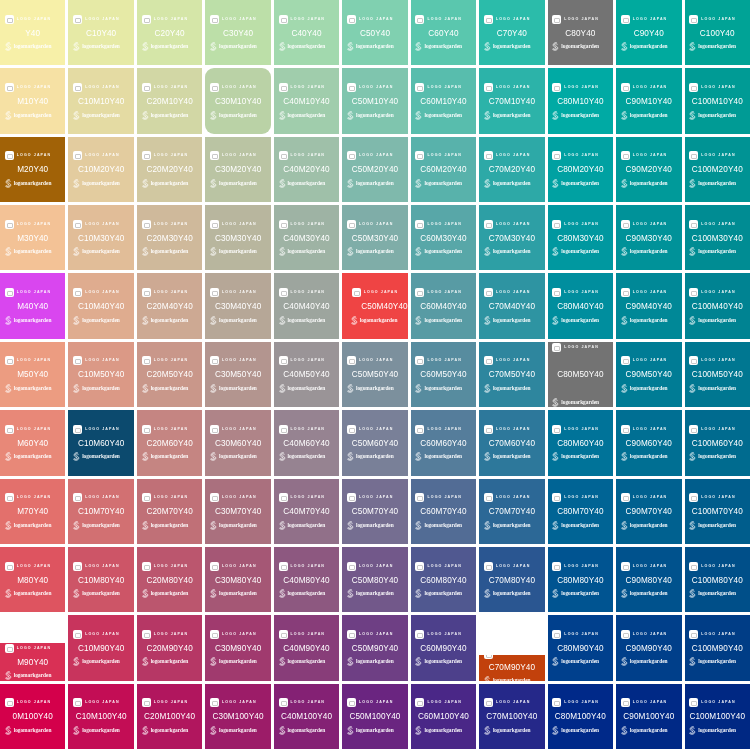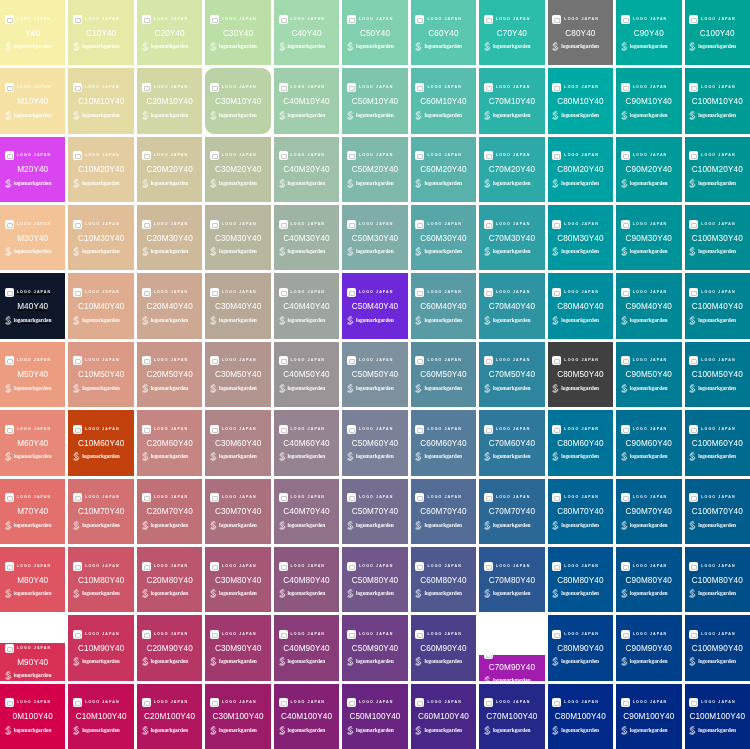--- a/index.html
+++ b/index.html
@@ -427,355 +427,355 @@
       <div class="code">C100M10Y40</div>
       <div class="brandbot">
         <span class="swirl">
           <svg viewBox="0 0 16 18" width="8" height="9" aria-hidden="true">
             <path d="M10.5 1.2c-3.6 0-6.2 2.1-6.2 4.8 0 2 1.5 3.3 3.6 4.2 1.9.8 2.9 1.4 2.9 2.4 0 1.1-1.2 1.9-2.9 1.9-1.5 0-2.7-.5-3.6-1.3l-.9 1.6c1.2 1 2.9 1.6 4.6 1.6 3.2 0 5.5-1.7 5.5-4.1 0-2-1.4-3.2-3.6-4.2C7.8 7.2 6.8 6.6 6.8 5.6c0-1 1-1.9 3-1.9 1 0 1.9.2 2.6.6" fill="none" stroke="currentColor" stroke-width="1.6" stroke-linecap="round"></path>
           </svg>
         </span>
         <span class="gardenmark">logomarkgarden</span>
       </div>
     </div>
+    <div class="cell light" style="background: #a16207;">
+      <div class="brandtop">
+        <span class="markbox"></span>
+        <span class="wordmark">LOGO JAPAN</span>
+      </div>
+      <div class="code">M20Y40</div>
+      <div class="brandbot">
+        <span class="swirl">
+          <svg viewBox="0 0 16 18" width="8" height="9" aria-hidden="true">
+            <path d="M10.5 1.2c-3.6 0-6.2 2.1-6.2 4.8 0 2 1.5 3.3 3.6 4.2 1.9.8 2.9 1.4 2.9 2.4 0 1.1-1.2 1.9-2.9 1.9-1.5 0-2.7-.5-3.6-1.3l-.9 1.6c1.2 1 2.9 1.6 4.6 1.6 3.2 0 5.5-1.7 5.5-4.1 0-2-1.4-3.2-3.6-4.2C7.8 7.2 6.8 6.6 6.8 5.6c0-1 1-1.9 3-1.9 1 0 1.9.2 2.6.6" fill="none" stroke="currentColor" stroke-width="1.6" stroke-linecap="round"></path>
+          </svg>
+        </span>
+        <span class="gardenmark">logomarkgarden</span>
+      </div>
+    </div>
+    <div class="cell light" style="background: rgb(227, 204, 159);">
+      <div class="brandtop">
+        <span class="markbox"></span>
+        <span class="wordmark">LOGO JAPAN</span>
+      </div>
+      <div class="code">C10M20Y40</div>
+      <div class="brandbot">
+        <span class="swirl">
+          <svg viewBox="0 0 16 18" width="8" height="9" aria-hidden="true">
+            <path d="M10.5 1.2c-3.6 0-6.2 2.1-6.2 4.8 0 2 1.5 3.3 3.6 4.2 1.9.8 2.9 1.4 2.9 2.4 0 1.1-1.2 1.9-2.9 1.9-1.5 0-2.7-.5-3.6-1.3l-.9 1.6c1.2 1 2.9 1.6 4.6 1.6 3.2 0 5.5-1.7 5.5-4.1 0-2-1.4-3.2-3.6-4.2C7.8 7.2 6.8 6.6 6.8 5.6c0-1 1-1.9 3-1.9 1 0 1.9.2 2.6.6" fill="none" stroke="currentColor" stroke-width="1.6" stroke-linecap="round"></path>
+          </svg>
+        </span>
+        <span class="gardenmark">logomarkgarden</span>
+      </div>
+    </div>
+    <div class="cell light" style="background: rgb(209, 200, 161);">
+      <div class="brandtop">
+        <span class="markbox"></span>
+        <span class="wordmark">LOGO JAPAN</span>
+      </div>
+      <div class="code">C20M20Y40</div>
+      <div class="brandbot">
+        <span class="swirl">
+          <svg viewBox="0 0 16 18" width="8" height="9" aria-hidden="true">
+            <path d="M10.5 1.2c-3.6 0-6.2 2.1-6.2 4.8 0 2 1.5 3.3 3.6 4.2 1.9.8 2.9 1.4 2.9 2.4 0 1.1-1.2 1.9-2.9 1.9-1.5 0-2.7-.5-3.6-1.3l-.9 1.6c1.2 1 2.9 1.6 4.6 1.6 3.2 0 5.5-1.7 5.5-4.1 0-2-1.4-3.2-3.6-4.2C7.8 7.2 6.8 6.6 6.8 5.6c0-1 1-1.9 3-1.9 1 0 1.9.2 2.6.6" fill="none" stroke="currentColor" stroke-width="1.6" stroke-linecap="round"></path>
+          </svg>
+        </span>
+        <span class="gardenmark">logomarkgarden</span>
+      </div>
+    </div>
+    <div class="cell light" style="background: rgb(186, 196, 163);">
+      <div class="brandtop">
+        <span class="markbox"></span>
+        <span class="wordmark">LOGO JAPAN</span>
+      </div>
+      <div class="code">C30M20Y40</div>
+      <div class="brandbot">
+        <span class="swirl">
+          <svg viewBox="0 0 16 18" width="8" height="9" aria-hidden="true">
+            <path d="M10.5 1.2c-3.6 0-6.2 2.1-6.2 4.8 0 2 1.5 3.3 3.6 4.2 1.9.8 2.9 1.4 2.9 2.4 0 1.1-1.2 1.9-2.9 1.9-1.5 0-2.7-.5-3.6-1.3l-.9 1.6c1.2 1 2.9 1.6 4.6 1.6 3.2 0 5.5-1.7 5.5-4.1 0-2-1.4-3.2-3.6-4.2C7.8 7.2 6.8 6.6 6.8 5.6c0-1 1-1.9 3-1.9 1 0 1.9.2 2.6.6" fill="none" stroke="currentColor" stroke-width="1.6" stroke-linecap="round"></path>
+          </svg>
+        </span>
+        <span class="gardenmark">logomarkgarden</span>
+      </div>
+    </div>
+    <div class="cell light" style="background: rgb(159, 192, 169);">
+      <div class="brandtop">
+        <span class="markbox"></span>
+        <span class="wordmark">LOGO JAPAN</span>
+      </div>
+      <div class="code">C40M20Y40</div>
+      <div class="brandbot">
+        <span class="swirl">
+          <svg viewBox="0 0 16 18" width="8" height="9" aria-hidden="true">
+            <path d="M10.5 1.2c-3.6 0-6.2 2.1-6.2 4.8 0 2 1.5 3.3 3.6 4.2 1.9.8 2.9 1.4 2.9 2.4 0 1.1-1.2 1.9-2.9 1.9-1.5 0-2.7-.5-3.6-1.3l-.9 1.6c1.2 1 2.9 1.6 4.6 1.6 3.2 0 5.5-1.7 5.5-4.1 0-2-1.4-3.2-3.6-4.2C7.8 7.2 6.8 6.6 6.8 5.6c0-1 1-1.9 3-1.9 1 0 1.9.2 2.6.6" fill="none" stroke="currentColor" stroke-width="1.6" stroke-linecap="round"></path>
+          </svg>
+        </span>
+        <span class="gardenmark">logomarkgarden</span>
+      </div>
+    </div>
+    <div class="cell light" style="background: rgb(127, 185, 172);">
+      <div class="brandtop">
+        <span class="markbox"></span>
+        <span class="wordmark">LOGO JAPAN</span>
+      </div>
+      <div class="code">C50M20Y40</div>
+      <div class="brandbot">
+        <span class="swirl">
+          <svg viewBox="0 0 16 18" width="8" height="9" aria-hidden="true">
+            <path d="M10.5 1.2c-3.6 0-6.2 2.1-6.2 4.8 0 2 1.5 3.3 3.6 4.2 1.9.8 2.9 1.4 2.9 2.4 0 1.1-1.2 1.9-2.9 1.9-1.5 0-2.7-.5-3.6-1.3l-.9 1.6c1.2 1 2.9 1.6 4.6 1.6 3.2 0 5.5-1.7 5.5-4.1 0-2-1.4-3.2-3.6-4.2C7.8 7.2 6.8 6.6 6.8 5.6c0-1 1-1.9 3-1.9 1 0 1.9.2 2.6.6" fill="none" stroke="currentColor" stroke-width="1.6" stroke-linecap="round"></path>
+          </svg>
+        </span>
+        <span class="gardenmark">logomarkgarden</span>
+      </div>
+    </div>
+    <div class="cell light" style="background: rgb(88, 178, 171);">
+      <div class="brandtop">
+        <span class="markbox"></span>
+        <span class="wordmark">LOGO JAPAN</span>
+      </div>
+      <div class="code">C60M20Y40</div>
+      <div class="brandbot">
+        <span class="swirl">
+          <svg viewBox="0 0 16 18" width="8" height="9" aria-hidden="true">
+            <path d="M10.5 1.2c-3.6 0-6.2 2.1-6.2 4.8 0 2 1.5 3.3 3.6 4.2 1.9.8 2.9 1.4 2.9 2.4 0 1.1-1.2 1.9-2.9 1.9-1.5 0-2.7-.5-3.6-1.3l-.9 1.6c1.2 1 2.9 1.6 4.6 1.6 3.2 0 5.5-1.7 5.5-4.1 0-2-1.4-3.2-3.6-4.2C7.8 7.2 6.8 6.6 6.8 5.6c0-1 1-1.9 3-1.9 1 0 1.9.2 2.6.6" fill="none" stroke="currentColor" stroke-width="1.6" stroke-linecap="round"></path>
+          </svg>
+        </span>
+        <span class="gardenmark">logomarkgarden</span>
+      </div>
+    </div>
+    <div class="cell light" style="background: rgb(45, 169, 167);">
+      <div class="brandtop">
+        <span class="markbox"></span>
+        <span class="wordmark">LOGO JAPAN</span>
+      </div>
+      <div class="code">C70M20Y40</div>
+      <div class="brandbot">
+        <span class="swirl">
+          <svg viewBox="0 0 16 18" width="8" height="9" aria-hidden="true">
+            <path d="M10.5 1.2c-3.6 0-6.2 2.1-6.2 4.8 0 2 1.5 3.3 3.6 4.2 1.9.8 2.9 1.4 2.9 2.4 0 1.1-1.2 1.9-2.9 1.9-1.5 0-2.7-.5-3.6-1.3l-.9 1.6c1.2 1 2.9 1.6 4.6 1.6 3.2 0 5.5-1.7 5.5-4.1 0-2-1.4-3.2-3.6-4.2C7.8 7.2 6.8 6.6 6.8 5.6c0-1 1-1.9 3-1.9 1 0 1.9.2 2.6.6" fill="none" stroke="currentColor" stroke-width="1.6" stroke-linecap="round"></path>
+          </svg>
+        </span>
+        <span class="gardenmark">logomarkgarden</span>
+      </div>
+    </div>
+    <div class="cell dark" style="background: rgb(0, 161, 162);">
+      <div class="brandtop">
+        <span class="markbox"></span>
+        <span class="wordmark">LOGO JAPAN</span>
+      </div>
+      <div class="code">C80M20Y40</div>
+      <div class="brandbot">
+        <span class="swirl">
+          <svg viewBox="0 0 16 18" width="8" height="9" aria-hidden="true">
+            <path d="M10.5 1.2c-3.6 0-6.2 2.1-6.2 4.8 0 2 1.5 3.3 3.6 4.2 1.9.8 2.9 1.4 2.9 2.4 0 1.1-1.2 1.9-2.9 1.9-1.5 0-2.7-.5-3.6-1.3l-.9 1.6c1.2 1 2.9 1.6 4.6 1.6 3.2 0 5.5-1.7 5.5-4.1 0-2-1.4-3.2-3.6-4.2C7.8 7.2 6.8 6.6 6.8 5.6c0-1 1-1.9 3-1.9 1 0 1.9.2 2.6.6" fill="none" stroke="currentColor" stroke-width="1.6" stroke-linecap="round"></path>
+          </svg>
+        </span>
+        <span class="gardenmark">logomarkgarden</span>
+      </div>
+    </div>
+    <div class="cell dark" style="background: rgb(0, 154, 154);">
+      <div class="brandtop">
+        <span class="markbox"></span>
+        <span class="wordmark">LOGO JAPAN</span>
+      </div>
+      <div class="code">C90M20Y40</div>
+      <div class="brandbot">
+        <span class="swirl">
+          <svg viewBox="0 0 16 18" width="8" height="9" aria-hidden="true">
+            <path d="M10.5 1.2c-3.6 0-6.2 2.1-6.2 4.8 0 2 1.5 3.3 3.6 4.2 1.9.8 2.9 1.4 2.9 2.4 0 1.1-1.2 1.9-2.9 1.9-1.5 0-2.7-.5-3.6-1.3l-.9 1.6c1.2 1 2.9 1.6 4.6 1.6 3.2 0 5.5-1.7 5.5-4.1 0-2-1.4-3.2-3.6-4.2C7.8 7.2 6.8 6.6 6.8 5.6c0-1 1-1.9 3-1.9 1 0 1.9.2 2.6.6" fill="none" stroke="currentColor" stroke-width="1.6" stroke-linecap="round"></path>
+          </svg>
+        </span>
+        <span class="gardenmark">logomarkgarden</span>
+      </div>
+    </div>
+    <div class="cell dark" style="background: rgb(0, 147, 148);">
+      <div class="brandtop">
+        <span class="markbox"></span>
+        <span class="wordmark">LOGO JAPAN</span>
+      </div>
+      <div class="code">C100M20Y40</div>
+      <div class="brandbot">
+        <span class="swirl">
+          <svg viewBox="0 0 16 18" width="8" height="9" aria-hidden="true">
+            <path d="M10.5 1.2c-3.6 0-6.2 2.1-6.2 4.8 0 2 1.5 3.3 3.6 4.2 1.9.8 2.9 1.4 2.9 2.4 0 1.1-1.2 1.9-2.9 1.9-1.5 0-2.7-.5-3.6-1.3l-.9 1.6c1.2 1 2.9 1.6 4.6 1.6 3.2 0 5.5-1.7 5.5-4.1 0-2-1.4-3.2-3.6-4.2C7.8 7.2 6.8 6.6 6.8 5.6c0-1 1-1.9 3-1.9 1 0 1.9.2 2.6.6" fill="none" stroke="currentColor" stroke-width="1.6" stroke-linecap="round"></path>
+          </svg>
+        </span>
+        <span class="gardenmark">logomarkgarden</span>
+      </div>
+    </div>
+    <div class="cell light" style="background: rgb(243, 194, 150);">
+      <div class="brandtop">
+        <span class="markbox"></span>
+        <span class="wordmark">LOGO JAPAN</span>
+      </div>
+      <div class="code">M30Y40</div>
+      <div class="brandbot">
+        <span class="swirl">
+          <svg viewBox="0 0 16 18" width="8" height="9" aria-hidden="true">
+            <path d="M10.5 1.2c-3.6 0-6.2 2.1-6.2 4.8 0 2 1.5 3.3 3.6 4.2 1.9.8 2.9 1.4 2.9 2.4 0 1.1-1.2 1.9-2.9 1.9-1.5 0-2.7-.5-3.6-1.3l-.9 1.6c1.2 1 2.9 1.6 4.6 1.6 3.2 0 5.5-1.7 5.5-4.1 0-2-1.4-3.2-3.6-4.2C7.8 7.2 6.8 6.6 6.8 5.6c0-1 1-1.9 3-1.9 1 0 1.9.2 2.6.6" fill="none" stroke="currentColor" stroke-width="1.6" stroke-linecap="round"></path>
+          </svg>
+        </span>
+        <span class="gardenmark">logomarkgarden</span>
+      </div>
+    </div>
+    <div class="cell light" style="background: rgb(225, 189, 152);">
+      <div class="brandtop">
+        <span class="markbox"></span>
+        <span class="wordmark">LOGO JAPAN</span>
+      </div>
+      <div class="code">C10M30Y40</div>
+      <div class="brandbot">
+        <span class="swirl">
+          <svg viewBox="0 0 16 18" width="8" height="9" aria-hidden="true">
+            <path d="M10.5 1.2c-3.6 0-6.2 2.1-6.2 4.8 0 2 1.5 3.3 3.6 4.2 1.9.8 2.9 1.4 2.9 2.4 0 1.1-1.2 1.9-2.9 1.9-1.5 0-2.7-.5-3.6-1.3l-.9 1.6c1.2 1 2.9 1.6 4.6 1.6 3.2 0 5.5-1.7 5.5-4.1 0-2-1.4-3.2-3.6-4.2C7.8 7.2 6.8 6.6 6.8 5.6c0-1 1-1.9 3-1.9 1 0 1.9.2 2.6.6" fill="none" stroke="currentColor" stroke-width="1.6" stroke-linecap="round"></path>
+          </svg>
+        </span>
+        <span class="gardenmark">logomarkgarden</span>
+      </div>
+    </div>
+    <div class="cell light" style="background: rgb(207, 185, 155);">
+      <div class="brandtop">
+        <span class="markbox"></span>
+        <span class="wordmark">LOGO JAPAN</span>
+      </div>
+      <div class="code">C20M30Y40</div>
+      <div class="brandbot">
+        <span class="swirl">
+          <svg viewBox="0 0 16 18" width="8" height="9" aria-hidden="true">
+            <path d="M10.5 1.2c-3.6 0-6.2 2.1-6.2 4.8 0 2 1.5 3.3 3.6 4.2 1.9.8 2.9 1.4 2.9 2.4 0 1.1-1.2 1.9-2.9 1.9-1.5 0-2.7-.5-3.6-1.3l-.9 1.6c1.2 1 2.9 1.6 4.6 1.6 3.2 0 5.5-1.7 5.5-4.1 0-2-1.4-3.2-3.6-4.2C7.8 7.2 6.8 6.6 6.8 5.6c0-1 1-1.9 3-1.9 1 0 1.9.2 2.6.6" fill="none" stroke="currentColor" stroke-width="1.6" stroke-linecap="round"></path>
+          </svg>
+        </span>
+        <span class="gardenmark">logomarkgarden</span>
+      </div>
+    </div>
+    <div class="cell light" style="background: rgb(184, 182, 158);">
+      <div class="brandtop">
+        <span class="markbox"></span>
+        <span class="wordmark">LOGO JAPAN</span>
+      </div>
+      <div class="code">C30M30Y40</div>
+      <div class="brandbot">
+        <span class="swirl">
+          <svg viewBox="0 0 16 18" width="8" height="9" aria-hidden="true">
+            <path d="M10.5 1.2c-3.6 0-6.2 2.1-6.2 4.8 0 2 1.5 3.3 3.6 4.2 1.9.8 2.9 1.4 2.9 2.4 0 1.1-1.2 1.9-2.9 1.9-1.5 0-2.7-.5-3.6-1.3l-.9 1.6c1.2 1 2.9 1.6 4.6 1.6 3.2 0 5.5-1.7 5.5-4.1 0-2-1.4-3.2-3.6-4.2C7.8 7.2 6.8 6.6 6.8 5.6c0-1 1-1.9 3-1.9 1 0 1.9.2 2.6.6" fill="none" stroke="currentColor" stroke-width="1.6" stroke-linecap="round"></path>
+          </svg>
+        </span>
+        <span class="gardenmark">logomarkgarden</span>
+      </div>
+    </div>
+    <div class="cell light" style="background: rgb(158, 179, 164);">
+      <div class="brandtop">
+        <span class="markbox"></span>
+        <span class="wordmark">LOGO JAPAN</span>
+      </div>
+      <div class="code">C40M30Y40</div>
+      <div class="brandbot">
+        <span class="swirl">
+          <svg viewBox="0 0 16 18" width="8" height="9" aria-hidden="true">
+            <path d="M10.5 1.2c-3.6 0-6.2 2.1-6.2 4.8 0 2 1.5 3.3 3.6 4.2 1.9.8 2.9 1.4 2.9 2.4 0 1.1-1.2 1.9-2.9 1.9-1.5 0-2.7-.5-3.6-1.3l-.9 1.6c1.2 1 2.9 1.6 4.6 1.6 3.2 0 5.5-1.7 5.5-4.1 0-2-1.4-3.2-3.6-4.2C7.8 7.2 6.8 6.6 6.8 5.6c0-1 1-1.9 3-1.9 1 0 1.9.2 2.6.6" fill="none" stroke="currentColor" stroke-width="1.6" stroke-linecap="round"></path>
+          </svg>
+        </span>
+        <span class="gardenmark">logomarkgarden</span>
+      </div>
+    </div>
+    <div class="cell light" style="background: rgb(127, 173, 168);">
+      <div class="brandtop">
+        <span class="markbox"></span>
+        <span class="wordmark">LOGO JAPAN</span>
+      </div>
+      <div class="code">C50M30Y40</div>
+      <div class="brandbot">
+        <span class="swirl">
+          <svg viewBox="0 0 16 18" width="8" height="9" aria-hidden="true">
+            <path d="M10.5 1.2c-3.6 0-6.2 2.1-6.2 4.8 0 2 1.5 3.3 3.6 4.2 1.9.8 2.9 1.4 2.9 2.4 0 1.1-1.2 1.9-2.9 1.9-1.5 0-2.7-.5-3.6-1.3l-.9 1.6c1.2 1 2.9 1.6 4.6 1.6 3.2 0 5.5-1.7 5.5-4.1 0-2-1.4-3.2-3.6-4.2C7.8 7.2 6.8 6.6 6.8 5.6c0-1 1-1.9 3-1.9 1 0 1.9.2 2.6.6" fill="none" stroke="currentColor" stroke-width="1.6" stroke-linecap="round"></path>
+          </svg>
+        </span>
+        <span class="gardenmark">logomarkgarden</span>
+      </div>
+    </div>
+    <div class="cell light" style="background: rgb(88, 167, 168);">
+      <div class="brandtop">
+        <span class="markbox"></span>
+        <span class="wordmark">LOGO JAPAN</span>
+      </div>
+      <div class="code">C60M30Y40</div>
+      <div class="brandbot">
+        <span class="swirl">
+          <svg viewBox="0 0 16 18" width="8" height="9" aria-hidden="true">
+            <path d="M10.5 1.2c-3.6 0-6.2 2.1-6.2 4.8 0 2 1.5 3.3 3.6 4.2 1.9.8 2.9 1.4 2.9 2.4 0 1.1-1.2 1.9-2.9 1.9-1.5 0-2.7-.5-3.6-1.3l-.9 1.6c1.2 1 2.9 1.6 4.6 1.6 3.2 0 5.5-1.7 5.5-4.1 0-2-1.4-3.2-3.6-4.2C7.8 7.2 6.8 6.6 6.8 5.6c0-1 1-1.9 3-1.9 1 0 1.9.2 2.6.6" fill="none" stroke="currentColor" stroke-width="1.6" stroke-linecap="round"></path>
+          </svg>
+        </span>
+        <span class="gardenmark">logomarkgarden</span>
+      </div>
+    </div>
+    <div class="cell light" style="background: rgb(45, 159, 165);">
+      <div class="brandtop">
+        <span class="markbox"></span>
+        <span class="wordmark">LOGO JAPAN</span>
+      </div>
+      <div class="code">C70M30Y40</div>
+      <div class="brandbot">
+        <span class="swirl">
+          <svg viewBox="0 0 16 18" width="8" height="9" aria-hidden="true">
+            <path d="M10.5 1.2c-3.6 0-6.2 2.1-6.2 4.8 0 2 1.5 3.3 3.6 4.2 1.9.8 2.9 1.4 2.9 2.4 0 1.1-1.2 1.9-2.9 1.9-1.5 0-2.7-.5-3.6-1.3l-.9 1.6c1.2 1 2.9 1.6 4.6 1.6 3.2 0 5.5-1.7 5.5-4.1 0-2-1.4-3.2-3.6-4.2C7.8 7.2 6.8 6.6 6.8 5.6c0-1 1-1.9 3-1.9 1 0 1.9.2 2.6.6" fill="none" stroke="currentColor" stroke-width="1.6" stroke-linecap="round"></path>
+          </svg>
+        </span>
+        <span class="gardenmark">logomarkgarden</span>
+      </div>
+    </div>
+    <div class="cell dark" style="background: rgb(0, 152, 160);">
+      <div class="brandtop">
+        <span class="markbox"></span>
+        <span class="wordmark">LOGO JAPAN</span>
+      </div>
+      <div class="code">C80M30Y40</div>
+      <div class="brandbot">
+        <span class="swirl">
+          <svg viewBox="0 0 16 18" width="8" height="9" aria-hidden="true">
+            <path d="M10.5 1.2c-3.6 0-6.2 2.1-6.2 4.8 0 2 1.5 3.3 3.6 4.2 1.9.8 2.9 1.4 2.9 2.4 0 1.1-1.2 1.9-2.9 1.9-1.5 0-2.7-.5-3.6-1.3l-.9 1.6c1.2 1 2.9 1.6 4.6 1.6 3.2 0 5.5-1.7 5.5-4.1 0-2-1.4-3.2-3.6-4.2C7.8 7.2 6.8 6.6 6.8 5.6c0-1 1-1.9 3-1.9 1 0 1.9.2 2.6.6" fill="none" stroke="currentColor" stroke-width="1.6" stroke-linecap="round"></path>
+          </svg>
+        </span>
+        <span class="gardenmark">logomarkgarden</span>
+      </div>
+    </div>
+    <div class="cell dark" style="background: rgb(0, 146, 153);">
+      <div class="brandtop">
+        <span class="markbox"></span>
+        <span class="wordmark">LOGO JAPAN</span>
+      </div>
+      <div class="code">C90M30Y40</div>
+      <div class="brandbot">
+        <span class="swirl">
+          <svg viewBox="0 0 16 18" width="8" height="9" aria-hidden="true">
+            <path d="M10.5 1.2c-3.6 0-6.2 2.1-6.2 4.8 0 2 1.5 3.3 3.6 4.2 1.9.8 2.9 1.4 2.9 2.4 0 1.1-1.2 1.9-2.9 1.9-1.5 0-2.7-.5-3.6-1.3l-.9 1.6c1.2 1 2.9 1.6 4.6 1.6 3.2 0 5.5-1.7 5.5-4.1 0-2-1.4-3.2-3.6-4.2C7.8 7.2 6.8 6.6 6.8 5.6c0-1 1-1.9 3-1.9 1 0 1.9.2 2.6.6" fill="none" stroke="currentColor" stroke-width="1.6" stroke-linecap="round"></path>
+          </svg>
+        </span>
+        <span class="gardenmark">logomarkgarden</span>
+      </div>
+    </div>
+    <div class="cell dark" style="background: rgb(0, 140, 147);">
+      <div class="brandtop">
+        <span class="markbox"></span>
+        <span class="wordmark">LOGO JAPAN</span>
+      </div>
+      <div class="code">C100M30Y40</div>
+      <div class="brandbot">
+        <span class="swirl">
+          <svg viewBox="0 0 16 18" width="8" height="9" aria-hidden="true">
+            <path d="M10.5 1.2c-3.6 0-6.2 2.1-6.2 4.8 0 2 1.5 3.3 3.6 4.2 1.9.8 2.9 1.4 2.9 2.4 0 1.1-1.2 1.9-2.9 1.9-1.5 0-2.7-.5-3.6-1.3l-.9 1.6c1.2 1 2.9 1.6 4.6 1.6 3.2 0 5.5-1.7 5.5-4.1 0-2-1.4-3.2-3.6-4.2C7.8 7.2 6.8 6.6 6.8 5.6c0-1 1-1.9 3-1.9 1 0 1.9.2 2.6.6" fill="none" stroke="currentColor" stroke-width="1.6" stroke-linecap="round"></path>
+          </svg>
+        </span>
+        <span class="gardenmark">logomarkgarden</span>
+      </div>
+    </div>
     <div class="cell light" style="background: #d946ef;">
       <div class="brandtop">
         <span class="markbox"></span>
         <span class="wordmark">LOGO JAPAN</span>
       </div>
-      <div class="code">M20Y40</div>
-      <div class="brandbot">
-        <span class="swirl">
-          <svg viewBox="0 0 16 18" width="8" height="9" aria-hidden="true">
-            <path d="M10.5 1.2c-3.6 0-6.2 2.1-6.2 4.8 0 2 1.5 3.3 3.6 4.2 1.9.8 2.9 1.4 2.9 2.4 0 1.1-1.2 1.9-2.9 1.9-1.5 0-2.7-.5-3.6-1.3l-.9 1.6c1.2 1 2.9 1.6 4.6 1.6 3.2 0 5.5-1.7 5.5-4.1 0-2-1.4-3.2-3.6-4.2C7.8 7.2 6.8 6.6 6.8 5.6c0-1 1-1.9 3-1.9 1 0 1.9.2 2.6.6" fill="none" stroke="currentColor" stroke-width="1.6" stroke-linecap="round"></path>
-          </svg>
-        </span>
-        <span class="gardenmark">logomarkgarden</span>
-      </div>
-    </div>
-    <div class="cell light" style="background: rgb(227, 204, 159);">
-      <div class="brandtop">
-        <span class="markbox"></span>
-        <span class="wordmark">LOGO JAPAN</span>
-      </div>
-      <div class="code">C10M20Y40</div>
-      <div class="brandbot">
-        <span class="swirl">
-          <svg viewBox="0 0 16 18" width="8" height="9" aria-hidden="true">
-            <path d="M10.5 1.2c-3.6 0-6.2 2.1-6.2 4.8 0 2 1.5 3.3 3.6 4.2 1.9.8 2.9 1.4 2.9 2.4 0 1.1-1.2 1.9-2.9 1.9-1.5 0-2.7-.5-3.6-1.3l-.9 1.6c1.2 1 2.9 1.6 4.6 1.6 3.2 0 5.5-1.7 5.5-4.1 0-2-1.4-3.2-3.6-4.2C7.8 7.2 6.8 6.6 6.8 5.6c0-1 1-1.9 3-1.9 1 0 1.9.2 2.6.6" fill="none" stroke="currentColor" stroke-width="1.6" stroke-linecap="round"></path>
-          </svg>
-        </span>
-        <span class="gardenmark">logomarkgarden</span>
-      </div>
-    </div>
-    <div class="cell light" style="background: rgb(209, 200, 161);">
-      <div class="brandtop">
-        <span class="markbox"></span>
-        <span class="wordmark">LOGO JAPAN</span>
-      </div>
-      <div class="code">C20M20Y40</div>
-      <div class="brandbot">
-        <span class="swirl">
-          <svg viewBox="0 0 16 18" width="8" height="9" aria-hidden="true">
-            <path d="M10.5 1.2c-3.6 0-6.2 2.1-6.2 4.8 0 2 1.5 3.3 3.6 4.2 1.9.8 2.9 1.4 2.9 2.4 0 1.1-1.2 1.9-2.9 1.9-1.5 0-2.7-.5-3.6-1.3l-.9 1.6c1.2 1 2.9 1.6 4.6 1.6 3.2 0 5.5-1.7 5.5-4.1 0-2-1.4-3.2-3.6-4.2C7.8 7.2 6.8 6.6 6.8 5.6c0-1 1-1.9 3-1.9 1 0 1.9.2 2.6.6" fill="none" stroke="currentColor" stroke-width="1.6" stroke-linecap="round"></path>
-          </svg>
-        </span>
-        <span class="gardenmark">logomarkgarden</span>
-      </div>
-    </div>
-    <div class="cell light" style="background: rgb(186, 196, 163);">
-      <div class="brandtop">
-        <span class="markbox"></span>
-        <span class="wordmark">LOGO JAPAN</span>
-      </div>
-      <div class="code">C30M20Y40</div>
-      <div class="brandbot">
-        <span class="swirl">
-          <svg viewBox="0 0 16 18" width="8" height="9" aria-hidden="true">
-            <path d="M10.5 1.2c-3.6 0-6.2 2.1-6.2 4.8 0 2 1.5 3.3 3.6 4.2 1.9.8 2.9 1.4 2.9 2.4 0 1.1-1.2 1.9-2.9 1.9-1.5 0-2.7-.5-3.6-1.3l-.9 1.6c1.2 1 2.9 1.6 4.6 1.6 3.2 0 5.5-1.7 5.5-4.1 0-2-1.4-3.2-3.6-4.2C7.8 7.2 6.8 6.6 6.8 5.6c0-1 1-1.9 3-1.9 1 0 1.9.2 2.6.6" fill="none" stroke="currentColor" stroke-width="1.6" stroke-linecap="round"></path>
-          </svg>
-        </span>
-        <span class="gardenmark">logomarkgarden</span>
-      </div>
-    </div>
-    <div class="cell light" style="background: rgb(159, 192, 169);">
-      <div class="brandtop">
-        <span class="markbox"></span>
-        <span class="wordmark">LOGO JAPAN</span>
-      </div>
-      <div class="code">C40M20Y40</div>
-      <div class="brandbot">
-        <span class="swirl">
-          <svg viewBox="0 0 16 18" width="8" height="9" aria-hidden="true">
-            <path d="M10.5 1.2c-3.6 0-6.2 2.1-6.2 4.8 0 2 1.5 3.3 3.6 4.2 1.9.8 2.9 1.4 2.9 2.4 0 1.1-1.2 1.9-2.9 1.9-1.5 0-2.7-.5-3.6-1.3l-.9 1.6c1.2 1 2.9 1.6 4.6 1.6 3.2 0 5.5-1.7 5.5-4.1 0-2-1.4-3.2-3.6-4.2C7.8 7.2 6.8 6.6 6.8 5.6c0-1 1-1.9 3-1.9 1 0 1.9.2 2.6.6" fill="none" stroke="currentColor" stroke-width="1.6" stroke-linecap="round"></path>
-          </svg>
-        </span>
-        <span class="gardenmark">logomarkgarden</span>
-      </div>
-    </div>
-    <div class="cell light" style="background: rgb(127, 185, 172);">
-      <div class="brandtop">
-        <span class="markbox"></span>
-        <span class="wordmark">LOGO JAPAN</span>
-      </div>
-      <div class="code">C50M20Y40</div>
-      <div class="brandbot">
-        <span class="swirl">
-          <svg viewBox="0 0 16 18" width="8" height="9" aria-hidden="true">
-            <path d="M10.5 1.2c-3.6 0-6.2 2.1-6.2 4.8 0 2 1.5 3.3 3.6 4.2 1.9.8 2.9 1.4 2.9 2.4 0 1.1-1.2 1.9-2.9 1.9-1.5 0-2.7-.5-3.6-1.3l-.9 1.6c1.2 1 2.9 1.6 4.6 1.6 3.2 0 5.5-1.7 5.5-4.1 0-2-1.4-3.2-3.6-4.2C7.8 7.2 6.8 6.6 6.8 5.6c0-1 1-1.9 3-1.9 1 0 1.9.2 2.6.6" fill="none" stroke="currentColor" stroke-width="1.6" stroke-linecap="round"></path>
-          </svg>
-        </span>
-        <span class="gardenmark">logomarkgarden</span>
-      </div>
-    </div>
-    <div class="cell light" style="background: rgb(88, 178, 171);">
-      <div class="brandtop">
-        <span class="markbox"></span>
-        <span class="wordmark">LOGO JAPAN</span>
-      </div>
-      <div class="code">C60M20Y40</div>
-      <div class="brandbot">
-        <span class="swirl">
-          <svg viewBox="0 0 16 18" width="8" height="9" aria-hidden="true">
-            <path d="M10.5 1.2c-3.6 0-6.2 2.1-6.2 4.8 0 2 1.5 3.3 3.6 4.2 1.9.8 2.9 1.4 2.9 2.4 0 1.1-1.2 1.9-2.9 1.9-1.5 0-2.7-.5-3.6-1.3l-.9 1.6c1.2 1 2.9 1.6 4.6 1.6 3.2 0 5.5-1.7 5.5-4.1 0-2-1.4-3.2-3.6-4.2C7.8 7.2 6.8 6.6 6.8 5.6c0-1 1-1.9 3-1.9 1 0 1.9.2 2.6.6" fill="none" stroke="currentColor" stroke-width="1.6" stroke-linecap="round"></path>
-          </svg>
-        </span>
-        <span class="gardenmark">logomarkgarden</span>
-      </div>
-    </div>
-    <div class="cell light" style="background: rgb(45, 169, 167);">
-      <div class="brandtop">
-        <span class="markbox"></span>
-        <span class="wordmark">LOGO JAPAN</span>
-      </div>
-      <div class="code">C70M20Y40</div>
-      <div class="brandbot">
-        <span class="swirl">
-          <svg viewBox="0 0 16 18" width="8" height="9" aria-hidden="true">
-            <path d="M10.5 1.2c-3.6 0-6.2 2.1-6.2 4.8 0 2 1.5 3.3 3.6 4.2 1.9.8 2.9 1.4 2.9 2.4 0 1.1-1.2 1.9-2.9 1.9-1.5 0-2.7-.5-3.6-1.3l-.9 1.6c1.2 1 2.9 1.6 4.6 1.6 3.2 0 5.5-1.7 5.5-4.1 0-2-1.4-3.2-3.6-4.2C7.8 7.2 6.8 6.6 6.8 5.6c0-1 1-1.9 3-1.9 1 0 1.9.2 2.6.6" fill="none" stroke="currentColor" stroke-width="1.6" stroke-linecap="round"></path>
-          </svg>
-        </span>
-        <span class="gardenmark">logomarkgarden</span>
-      </div>
-    </div>
-    <div class="cell dark" style="background: rgb(0, 161, 162);">
-      <div class="brandtop">
-        <span class="markbox"></span>
-        <span class="wordmark">LOGO JAPAN</span>
-      </div>
-      <div class="code">C80M20Y40</div>
-      <div class="brandbot">
-        <span class="swirl">
-          <svg viewBox="0 0 16 18" width="8" height="9" aria-hidden="true">
-            <path d="M10.5 1.2c-3.6 0-6.2 2.1-6.2 4.8 0 2 1.5 3.3 3.6 4.2 1.9.8 2.9 1.4 2.9 2.4 0 1.1-1.2 1.9-2.9 1.9-1.5 0-2.7-.5-3.6-1.3l-.9 1.6c1.2 1 2.9 1.6 4.6 1.6 3.2 0 5.5-1.7 5.5-4.1 0-2-1.4-3.2-3.6-4.2C7.8 7.2 6.8 6.6 6.8 5.6c0-1 1-1.9 3-1.9 1 0 1.9.2 2.6.6" fill="none" stroke="currentColor" stroke-width="1.6" stroke-linecap="round"></path>
-          </svg>
-        </span>
-        <span class="gardenmark">logomarkgarden</span>
-      </div>
-    </div>
-    <div class="cell dark" style="background: rgb(0, 154, 154);">
-      <div class="brandtop">
-        <span class="markbox"></span>
-        <span class="wordmark">LOGO JAPAN</span>
-      </div>
-      <div class="code">C90M20Y40</div>
-      <div class="brandbot">
-        <span class="swirl">
-          <svg viewBox="0 0 16 18" width="8" height="9" aria-hidden="true">
-            <path d="M10.5 1.2c-3.6 0-6.2 2.1-6.2 4.8 0 2 1.5 3.3 3.6 4.2 1.9.8 2.9 1.4 2.9 2.4 0 1.1-1.2 1.9-2.9 1.9-1.5 0-2.7-.5-3.6-1.3l-.9 1.6c1.2 1 2.9 1.6 4.6 1.6 3.2 0 5.5-1.7 5.5-4.1 0-2-1.4-3.2-3.6-4.2C7.8 7.2 6.8 6.6 6.8 5.6c0-1 1-1.9 3-1.9 1 0 1.9.2 2.6.6" fill="none" stroke="currentColor" stroke-width="1.6" stroke-linecap="round"></path>
-          </svg>
-        </span>
-        <span class="gardenmark">logomarkgarden</span>
-      </div>
-    </div>
-    <div class="cell dark" style="background: rgb(0, 147, 148);">
-      <div class="brandtop">
-        <span class="markbox"></span>
-        <span class="wordmark">LOGO JAPAN</span>
-      </div>
-      <div class="code">C100M20Y40</div>
-      <div class="brandbot">
-        <span class="swirl">
-          <svg viewBox="0 0 16 18" width="8" height="9" aria-hidden="true">
-            <path d="M10.5 1.2c-3.6 0-6.2 2.1-6.2 4.8 0 2 1.5 3.3 3.6 4.2 1.9.8 2.9 1.4 2.9 2.4 0 1.1-1.2 1.9-2.9 1.9-1.5 0-2.7-.5-3.6-1.3l-.9 1.6c1.2 1 2.9 1.6 4.6 1.6 3.2 0 5.5-1.7 5.5-4.1 0-2-1.4-3.2-3.6-4.2C7.8 7.2 6.8 6.6 6.8 5.6c0-1 1-1.9 3-1.9 1 0 1.9.2 2.6.6" fill="none" stroke="currentColor" stroke-width="1.6" stroke-linecap="round"></path>
-          </svg>
-        </span>
-        <span class="gardenmark">logomarkgarden</span>
-      </div>
-    </div>
-    <div class="cell light" style="background: rgb(243, 194, 150);">
-      <div class="brandtop">
-        <span class="markbox"></span>
-        <span class="wordmark">LOGO JAPAN</span>
-      </div>
-      <div class="code">M30Y40</div>
-      <div class="brandbot">
-        <span class="swirl">
-          <svg viewBox="0 0 16 18" width="8" height="9" aria-hidden="true">
-            <path d="M10.5 1.2c-3.6 0-6.2 2.1-6.2 4.8 0 2 1.5 3.3 3.6 4.2 1.9.8 2.9 1.4 2.9 2.4 0 1.1-1.2 1.9-2.9 1.9-1.5 0-2.7-.5-3.6-1.3l-.9 1.6c1.2 1 2.9 1.6 4.6 1.6 3.2 0 5.5-1.7 5.5-4.1 0-2-1.4-3.2-3.6-4.2C7.8 7.2 6.8 6.6 6.8 5.6c0-1 1-1.9 3-1.9 1 0 1.9.2 2.6.6" fill="none" stroke="currentColor" stroke-width="1.6" stroke-linecap="round"></path>
-          </svg>
-        </span>
-        <span class="gardenmark">logomarkgarden</span>
-      </div>
-    </div>
-    <div class="cell light" style="background: rgb(225, 189, 152);">
-      <div class="brandtop">
-        <span class="markbox"></span>
-        <span class="wordmark">LOGO JAPAN</span>
-      </div>
-      <div class="code">C10M30Y40</div>
-      <div class="brandbot">
-        <span class="swirl">
-          <svg viewBox="0 0 16 18" width="8" height="9" aria-hidden="true">
-            <path d="M10.5 1.2c-3.6 0-6.2 2.1-6.2 4.8 0 2 1.5 3.3 3.6 4.2 1.9.8 2.9 1.4 2.9 2.4 0 1.1-1.2 1.9-2.9 1.9-1.5 0-2.7-.5-3.6-1.3l-.9 1.6c1.2 1 2.9 1.6 4.6 1.6 3.2 0 5.5-1.7 5.5-4.1 0-2-1.4-3.2-3.6-4.2C7.8 7.2 6.8 6.6 6.8 5.6c0-1 1-1.9 3-1.9 1 0 1.9.2 2.6.6" fill="none" stroke="currentColor" stroke-width="1.6" stroke-linecap="round"></path>
-          </svg>
-        </span>
-        <span class="gardenmark">logomarkgarden</span>
-      </div>
-    </div>
-    <div class="cell light" style="background: rgb(207, 185, 155);">
-      <div class="brandtop">
-        <span class="markbox"></span>
-        <span class="wordmark">LOGO JAPAN</span>
-      </div>
-      <div class="code">C20M30Y40</div>
-      <div class="brandbot">
-        <span class="swirl">
-          <svg viewBox="0 0 16 18" width="8" height="9" aria-hidden="true">
-            <path d="M10.5 1.2c-3.6 0-6.2 2.1-6.2 4.8 0 2 1.5 3.3 3.6 4.2 1.9.8 2.9 1.4 2.9 2.4 0 1.1-1.2 1.9-2.9 1.9-1.5 0-2.7-.5-3.6-1.3l-.9 1.6c1.2 1 2.9 1.6 4.6 1.6 3.2 0 5.5-1.7 5.5-4.1 0-2-1.4-3.2-3.6-4.2C7.8 7.2 6.8 6.6 6.8 5.6c0-1 1-1.9 3-1.9 1 0 1.9.2 2.6.6" fill="none" stroke="currentColor" stroke-width="1.6" stroke-linecap="round"></path>
-          </svg>
-        </span>
-        <span class="gardenmark">logomarkgarden</span>
-      </div>
-    </div>
-    <div class="cell light" style="background: rgb(184, 182, 158);">
-      <div class="brandtop">
-        <span class="markbox"></span>
-        <span class="wordmark">LOGO JAPAN</span>
-      </div>
-      <div class="code">C30M30Y40</div>
-      <div class="brandbot">
-        <span class="swirl">
-          <svg viewBox="0 0 16 18" width="8" height="9" aria-hidden="true">
-            <path d="M10.5 1.2c-3.6 0-6.2 2.1-6.2 4.8 0 2 1.5 3.3 3.6 4.2 1.9.8 2.9 1.4 2.9 2.4 0 1.1-1.2 1.9-2.9 1.9-1.5 0-2.7-.5-3.6-1.3l-.9 1.6c1.2 1 2.9 1.6 4.6 1.6 3.2 0 5.5-1.7 5.5-4.1 0-2-1.4-3.2-3.6-4.2C7.8 7.2 6.8 6.6 6.8 5.6c0-1 1-1.9 3-1.9 1 0 1.9.2 2.6.6" fill="none" stroke="currentColor" stroke-width="1.6" stroke-linecap="round"></path>
-          </svg>
-        </span>
-        <span class="gardenmark">logomarkgarden</span>
-      </div>
-    </div>
-    <div class="cell light" style="background: rgb(158, 179, 164);">
-      <div class="brandtop">
-        <span class="markbox"></span>
-        <span class="wordmark">LOGO JAPAN</span>
-      </div>
-      <div class="code">C40M30Y40</div>
-      <div class="brandbot">
-        <span class="swirl">
-          <svg viewBox="0 0 16 18" width="8" height="9" aria-hidden="true">
-            <path d="M10.5 1.2c-3.6 0-6.2 2.1-6.2 4.8 0 2 1.5 3.3 3.6 4.2 1.9.8 2.9 1.4 2.9 2.4 0 1.1-1.2 1.9-2.9 1.9-1.5 0-2.7-.5-3.6-1.3l-.9 1.6c1.2 1 2.9 1.6 4.6 1.6 3.2 0 5.5-1.7 5.5-4.1 0-2-1.4-3.2-3.6-4.2C7.8 7.2 6.8 6.6 6.8 5.6c0-1 1-1.9 3-1.9 1 0 1.9.2 2.6.6" fill="none" stroke="currentColor" stroke-width="1.6" stroke-linecap="round"></path>
-          </svg>
-        </span>
-        <span class="gardenmark">logomarkgarden</span>
-      </div>
-    </div>
-    <div class="cell light" style="background: rgb(127, 173, 168);">
-      <div class="brandtop">
-        <span class="markbox"></span>
-        <span class="wordmark">LOGO JAPAN</span>
-      </div>
-      <div class="code">C50M30Y40</div>
-      <div class="brandbot">
-        <span class="swirl">
-          <svg viewBox="0 0 16 18" width="8" height="9" aria-hidden="true">
-            <path d="M10.5 1.2c-3.6 0-6.2 2.1-6.2 4.8 0 2 1.5 3.3 3.6 4.2 1.9.8 2.9 1.4 2.9 2.4 0 1.1-1.2 1.9-2.9 1.9-1.5 0-2.7-.5-3.6-1.3l-.9 1.6c1.2 1 2.9 1.6 4.6 1.6 3.2 0 5.5-1.7 5.5-4.1 0-2-1.4-3.2-3.6-4.2C7.8 7.2 6.8 6.6 6.8 5.6c0-1 1-1.9 3-1.9 1 0 1.9.2 2.6.6" fill="none" stroke="currentColor" stroke-width="1.6" stroke-linecap="round"></path>
-          </svg>
-        </span>
-        <span class="gardenmark">logomarkgarden</span>
-      </div>
-    </div>
-    <div class="cell light" style="background: rgb(88, 167, 168);">
-      <div class="brandtop">
-        <span class="markbox"></span>
-        <span class="wordmark">LOGO JAPAN</span>
-      </div>
-      <div class="code">C60M30Y40</div>
-      <div class="brandbot">
-        <span class="swirl">
-          <svg viewBox="0 0 16 18" width="8" height="9" aria-hidden="true">
-            <path d="M10.5 1.2c-3.6 0-6.2 2.1-6.2 4.8 0 2 1.5 3.3 3.6 4.2 1.9.8 2.9 1.4 2.9 2.4 0 1.1-1.2 1.9-2.9 1.9-1.5 0-2.7-.5-3.6-1.3l-.9 1.6c1.2 1 2.9 1.6 4.6 1.6 3.2 0 5.5-1.7 5.5-4.1 0-2-1.4-3.2-3.6-4.2C7.8 7.2 6.8 6.6 6.8 5.6c0-1 1-1.9 3-1.9 1 0 1.9.2 2.6.6" fill="none" stroke="currentColor" stroke-width="1.6" stroke-linecap="round"></path>
-          </svg>
-        </span>
-        <span class="gardenmark">logomarkgarden</span>
-      </div>
-    </div>
-    <div class="cell light" style="background: rgb(45, 159, 165);">
-      <div class="brandtop">
-        <span class="markbox"></span>
-        <span class="wordmark">LOGO JAPAN</span>
-      </div>
-      <div class="code">C70M30Y40</div>
-      <div class="brandbot">
-        <span class="swirl">
-          <svg viewBox="0 0 16 18" width="8" height="9" aria-hidden="true">
-            <path d="M10.5 1.2c-3.6 0-6.2 2.1-6.2 4.8 0 2 1.5 3.3 3.6 4.2 1.9.8 2.9 1.4 2.9 2.4 0 1.1-1.2 1.9-2.9 1.9-1.5 0-2.7-.5-3.6-1.3l-.9 1.6c1.2 1 2.9 1.6 4.6 1.6 3.2 0 5.5-1.7 5.5-4.1 0-2-1.4-3.2-3.6-4.2C7.8 7.2 6.8 6.6 6.8 5.6c0-1 1-1.9 3-1.9 1 0 1.9.2 2.6.6" fill="none" stroke="currentColor" stroke-width="1.6" stroke-linecap="round"></path>
-          </svg>
-        </span>
-        <span class="gardenmark">logomarkgarden</span>
-      </div>
-    </div>
-    <div class="cell dark" style="background: rgb(0, 152, 160);">
-      <div class="brandtop">
-        <span class="markbox"></span>
-        <span class="wordmark">LOGO JAPAN</span>
-      </div>
-      <div class="code">C80M30Y40</div>
-      <div class="brandbot">
-        <span class="swirl">
-          <svg viewBox="0 0 16 18" width="8" height="9" aria-hidden="true">
-            <path d="M10.5 1.2c-3.6 0-6.2 2.1-6.2 4.8 0 2 1.5 3.3 3.6 4.2 1.9.8 2.9 1.4 2.9 2.4 0 1.1-1.2 1.9-2.9 1.9-1.5 0-2.7-.5-3.6-1.3l-.9 1.6c1.2 1 2.9 1.6 4.6 1.6 3.2 0 5.5-1.7 5.5-4.1 0-2-1.4-3.2-3.6-4.2C7.8 7.2 6.8 6.6 6.8 5.6c0-1 1-1.9 3-1.9 1 0 1.9.2 2.6.6" fill="none" stroke="currentColor" stroke-width="1.6" stroke-linecap="round"></path>
-          </svg>
-        </span>
-        <span class="gardenmark">logomarkgarden</span>
-      </div>
-    </div>
-    <div class="cell dark" style="background: rgb(0, 146, 153);">
-      <div class="brandtop">
-        <span class="markbox"></span>
-        <span class="wordmark">LOGO JAPAN</span>
-      </div>
-      <div class="code">C90M30Y40</div>
-      <div class="brandbot">
-        <span class="swirl">
-          <svg viewBox="0 0 16 18" width="8" height="9" aria-hidden="true">
-            <path d="M10.5 1.2c-3.6 0-6.2 2.1-6.2 4.8 0 2 1.5 3.3 3.6 4.2 1.9.8 2.9 1.4 2.9 2.4 0 1.1-1.2 1.9-2.9 1.9-1.5 0-2.7-.5-3.6-1.3l-.9 1.6c1.2 1 2.9 1.6 4.6 1.6 3.2 0 5.5-1.7 5.5-4.1 0-2-1.4-3.2-3.6-4.2C7.8 7.2 6.8 6.6 6.8 5.6c0-1 1-1.9 3-1.9 1 0 1.9.2 2.6.6" fill="none" stroke="currentColor" stroke-width="1.6" stroke-linecap="round"></path>
-          </svg>
-        </span>
-        <span class="gardenmark">logomarkgarden</span>
-      </div>
-    </div>
-    <div class="cell dark" style="background: rgb(0, 140, 147);">
-      <div class="brandtop">
-        <span class="markbox"></span>
-        <span class="wordmark">LOGO JAPAN</span>
-      </div>
-      <div class="code">C100M30Y40</div>
-      <div class="brandbot">
-        <span class="swirl">
-          <svg viewBox="0 0 16 18" width="8" height="9" aria-hidden="true">
-            <path d="M10.5 1.2c-3.6 0-6.2 2.1-6.2 4.8 0 2 1.5 3.3 3.6 4.2 1.9.8 2.9 1.4 2.9 2.4 0 1.1-1.2 1.9-2.9 1.9-1.5 0-2.7-.5-3.6-1.3l-.9 1.6c1.2 1 2.9 1.6 4.6 1.6 3.2 0 5.5-1.7 5.5-4.1 0-2-1.4-3.2-3.6-4.2C7.8 7.2 6.8 6.6 6.8 5.6c0-1 1-1.9 3-1.9 1 0 1.9.2 2.6.6" fill="none" stroke="currentColor" stroke-width="1.6" stroke-linecap="round"></path>
-          </svg>
-        </span>
-        <span class="gardenmark">logomarkgarden</span>
-      </div>
-    </div>
-    <div class="cell light" style="background: #0f172a; text-decoration: underline;">
-      <div class="brandtop">
-        <span class="markbox"></span>
-        <span class="wordmark">LOGO JAPAN</span>
-      </div>
       <div class="code">M40Y40</div>
       <div class="brandbot">
         <span class="swirl">
           <svg viewBox="0 0 16 18" width="8" height="9" aria-hidden="true">
             <path d="M10.5 1.2c-3.6 0-6.2 2.1-6.2 4.8 0 2 1.5 3.3 3.6 4.2 1.9.8 2.9 1.4 2.9 2.4 0 1.1-1.2 1.9-2.9 1.9-1.5 0-2.7-.5-3.6-1.3l-.9 1.6c1.2 1 2.9 1.6 4.6 1.6 3.2 0 5.5-1.7 5.5-4.1 0-2-1.4-3.2-3.6-4.2C7.8 7.2 6.8 6.6 6.8 5.6c0-1 1-1.9 3-1.9 1 0 1.9.2 2.6.6" fill="none" stroke="currentColor" stroke-width="1.6" stroke-linecap="round"></path>
           </svg>
         </span>
         <span class="gardenmark">logomarkgarden</span>
       </div>
     </div>
@@ -832,21 +832,21 @@
       <div class="code">C40M40Y40</div>
       <div class="brandbot">
         <span class="swirl">
           <svg viewBox="0 0 16 18" width="8" height="9" aria-hidden="true">
             <path d="M10.5 1.2c-3.6 0-6.2 2.1-6.2 4.8 0 2 1.5 3.3 3.6 4.2 1.9.8 2.9 1.4 2.9 2.4 0 1.1-1.2 1.9-2.9 1.9-1.5 0-2.7-.5-3.6-1.3l-.9 1.6c1.2 1 2.9 1.6 4.6 1.6 3.2 0 5.5-1.7 5.5-4.1 0-2-1.4-3.2-3.6-4.2C7.8 7.2 6.8 6.6 6.8 5.6c0-1 1-1.9 3-1.9 1 0 1.9.2 2.6.6" fill="none" stroke="currentColor" stroke-width="1.6" stroke-linecap="round"></path>
           </svg>
         </span>
         <span class="gardenmark">logomarkgarden</span>
       </div>
     </div>
-    <div class="cell light" style="background: #6d28d9;">
+    <div class="cell light" style="background: #ef4444; align-items: flex-end;">
       <div class="brandtop">
         <span class="markbox"></span>
         <span class="wordmark">LOGO JAPAN</span>
       </div>
       <div class="code">C50M40Y40</div>
       <div class="brandbot">
         <span class="swirl">
           <svg viewBox="0 0 16 18" width="8" height="9" aria-hidden="true">
             <path d="M10.5 1.2c-3.6 0-6.2 2.1-6.2 4.8 0 2 1.5 3.3 3.6 4.2 1.9.8 2.9 1.4 2.9 2.4 0 1.1-1.2 1.9-2.9 1.9-1.5 0-2.7-.5-3.6-1.3l-.9 1.6c1.2 1 2.9 1.6 4.6 1.6 3.2 0 5.5-1.7 5.5-4.1 0-2-1.4-3.2-3.6-4.2C7.8 7.2 6.8 6.6 6.8 5.6c0-1 1-1.9 3-1.9 1 0 1.9.2 2.6.6" fill="none" stroke="currentColor" stroke-width="1.6" stroke-linecap="round"></path>
           </svg>
@@ -1042,21 +1042,21 @@
       <div class="code">C70M50Y40</div>
       <div class="brandbot">
         <span class="swirl">
           <svg viewBox="0 0 16 18" width="8" height="9" aria-hidden="true">
             <path d="M10.5 1.2c-3.6 0-6.2 2.1-6.2 4.8 0 2 1.5 3.3 3.6 4.2 1.9.8 2.9 1.4 2.9 2.4 0 1.1-1.2 1.9-2.9 1.9-1.5 0-2.7-.5-3.6-1.3l-.9 1.6c1.2 1 2.9 1.6 4.6 1.6 3.2 0 5.5-1.7 5.5-4.1 0-2-1.4-3.2-3.6-4.2C7.8 7.2 6.8 6.6 6.8 5.6c0-1 1-1.9 3-1.9 1 0 1.9.2 2.6.6" fill="none" stroke="currentColor" stroke-width="1.6" stroke-linecap="round"></path>
           </svg>
         </span>
         <span class="gardenmark">logomarkgarden</span>
       </div>
     </div>
-    <div class="cell dark" style="background: #404040;">
+    <div class="cell dark" style="background: #737373; justify-content: space-between;">
       <div class="brandtop">
         <span class="markbox"></span>
         <span class="wordmark">LOGO JAPAN</span>
       </div>
       <div class="code">C80M50Y40</div>
       <div class="brandbot">
         <span class="swirl">
           <svg viewBox="0 0 16 18" width="8" height="9" aria-hidden="true">
             <path d="M10.5 1.2c-3.6 0-6.2 2.1-6.2 4.8 0 2 1.5 3.3 3.6 4.2 1.9.8 2.9 1.4 2.9 2.4 0 1.1-1.2 1.9-2.9 1.9-1.5 0-2.7-.5-3.6-1.3l-.9 1.6c1.2 1 2.9 1.6 4.6 1.6 3.2 0 5.5-1.7 5.5-4.1 0-2-1.4-3.2-3.6-4.2C7.8 7.2 6.8 6.6 6.8 5.6c0-1 1-1.9 3-1.9 1 0 1.9.2 2.6.6" fill="none" stroke="currentColor" stroke-width="1.6" stroke-linecap="round"></path>
           </svg>
@@ -1102,21 +1102,21 @@
       <div class="code">M60Y40</div>
       <div class="brandbot">
         <span class="swirl">
           <svg viewBox="0 0 16 18" width="8" height="9" aria-hidden="true">
             <path d="M10.5 1.2c-3.6 0-6.2 2.1-6.2 4.8 0 2 1.5 3.3 3.6 4.2 1.9.8 2.9 1.4 2.9 2.4 0 1.1-1.2 1.9-2.9 1.9-1.5 0-2.7-.5-3.6-1.3l-.9 1.6c1.2 1 2.9 1.6 4.6 1.6 3.2 0 5.5-1.7 5.5-4.1 0-2-1.4-3.2-3.6-4.2C7.8 7.2 6.8 6.6 6.8 5.6c0-1 1-1.9 3-1.9 1 0 1.9.2 2.6.6" fill="none" stroke="currentColor" stroke-width="1.6" stroke-linecap="round"></path>
           </svg>
         </span>
         <span class="gardenmark">logomarkgarden</span>
       </div>
     </div>
-    <div class="cell light" style="background: #c2410c;">
+    <div class="cell light" style="background: #0c4a6e;">
       <div class="brandtop">
         <span class="markbox"></span>
         <span class="wordmark">LOGO JAPAN</span>
       </div>
       <div class="code">C10M60Y40</div>
       <div class="brandbot">
         <span class="swirl">
           <svg viewBox="0 0 16 18" width="8" height="9" aria-hidden="true">
             <path d="M10.5 1.2c-3.6 0-6.2 2.1-6.2 4.8 0 2 1.5 3.3 3.6 4.2 1.9.8 2.9 1.4 2.9 2.4 0 1.1-1.2 1.9-2.9 1.9-1.5 0-2.7-.5-3.6-1.3l-.9 1.6c1.2 1 2.9 1.6 4.6 1.6 3.2 0 5.5-1.7 5.5-4.1 0-2-1.4-3.2-3.6-4.2C7.8 7.2 6.8 6.6 6.8 5.6c0-1 1-1.9 3-1.9 1 0 1.9.2 2.6.6" fill="none" stroke="currentColor" stroke-width="1.6" stroke-linecap="round"></path>
           </svg>
@@ -1687,21 +1687,21 @@
       <div class="code">C60M90Y40</div>
       <div class="brandbot">
         <span class="swirl">
           <svg viewBox="0 0 16 18" width="8" height="9" aria-hidden="true">
             <path d="M10.5 1.2c-3.6 0-6.2 2.1-6.2 4.8 0 2 1.5 3.3 3.6 4.2 1.9.8 2.9 1.4 2.9 2.4 0 1.1-1.2 1.9-2.9 1.9-1.5 0-2.7-.5-3.6-1.3l-.9 1.6c1.2 1 2.9 1.6 4.6 1.6 3.2 0 5.5-1.7 5.5-4.1 0-2-1.4-3.2-3.6-4.2C7.8 7.2 6.8 6.6 6.8 5.6c0-1 1-1.9 3-1.9 1 0 1.9.2 2.6.6" fill="none" stroke="currentColor" stroke-width="1.6" stroke-linecap="round"></path>
           </svg>
         </span>
         <span class="gardenmark">logomarkgarden</span>
       </div>
     </div>
-    <div class="cell dark" style="background: #a21caf; margin-top: 40px;">
+    <div class="cell dark" style="background: #c2410c; margin-top: 40px;">
       <div class="brandtop">
         <span class="markbox"></span>
         <span class="wordmark">LOGO JAPAN</span>
       </div>
       <div class="code">C70M90Y40</div>
       <div class="brandbot">
         <span class="swirl">
           <svg viewBox="0 0 16 18" width="8" height="9" aria-hidden="true">
             <path d="M10.5 1.2c-3.6 0-6.2 2.1-6.2 4.8 0 2 1.5 3.3 3.6 4.2 1.9.8 2.9 1.4 2.9 2.4 0 1.1-1.2 1.9-2.9 1.9-1.5 0-2.7-.5-3.6-1.3l-.9 1.6c1.2 1 2.9 1.6 4.6 1.6 3.2 0 5.5-1.7 5.5-4.1 0-2-1.4-3.2-3.6-4.2C7.8 7.2 6.8 6.6 6.8 5.6c0-1 1-1.9 3-1.9 1 0 1.9.2 2.6.6" fill="none" stroke="currentColor" stroke-width="1.6" stroke-linecap="round"></path>
           </svg>

